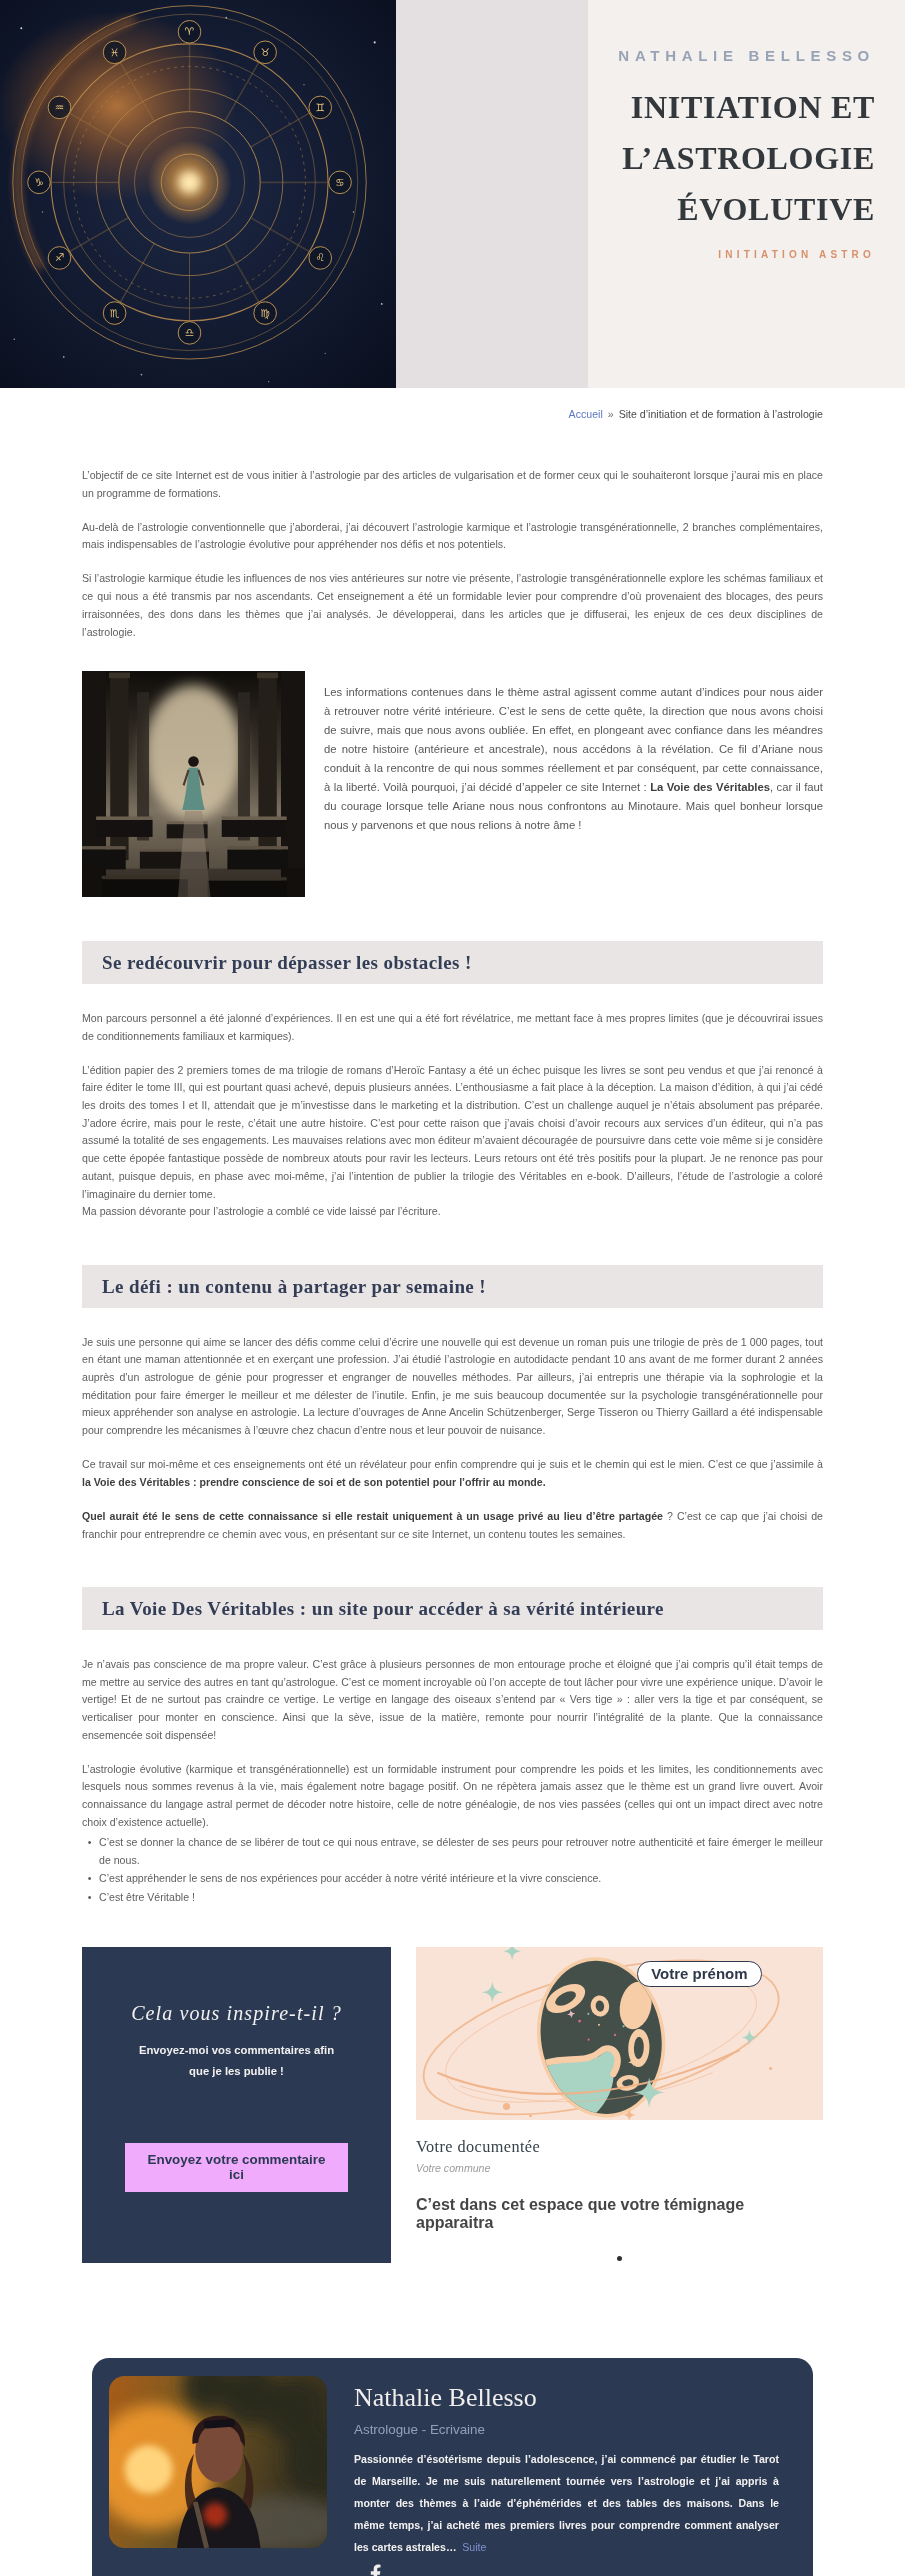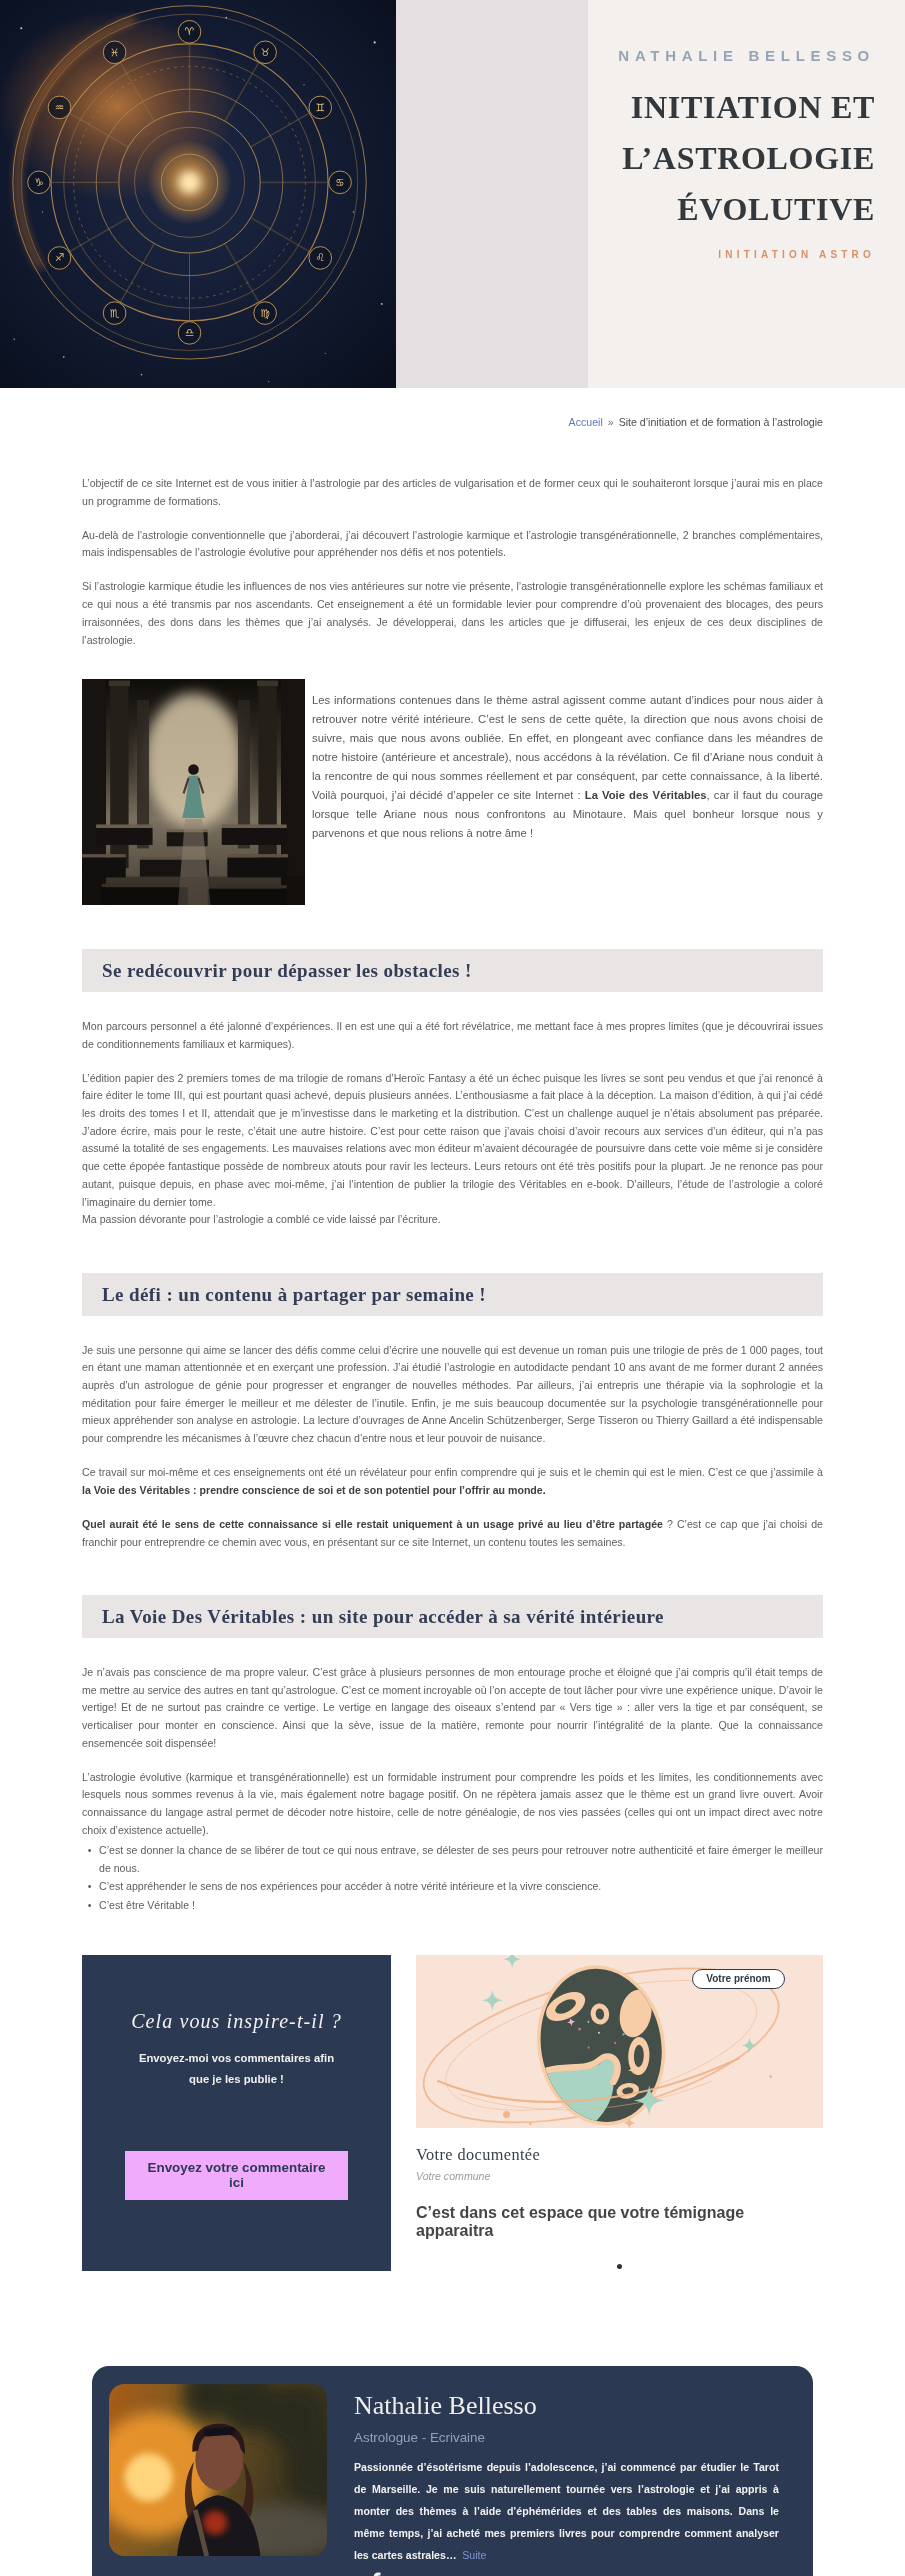--- a/index.html
+++ b/index.html
@@ -14,45 +14,45 @@
   .hero{display:flex;height:388px;width:905px;}
   .hero-art{width:396px;height:388px;flex:0 0 396px;overflow:hidden;background:#0d1526;}
   .hero-gray{width:192px;flex:0 0 192px;background:#e4e0e1;}
   .hero-beige{flex:1;background:var(--beige);padding:47px 30px 0 7px;text-align:right;}
   .site-name{font-size:15px;font-weight:bold;letter-spacing:5.7px;color:#99a3b6;}
   .hero-title{margin-top:18.4px;font-family:"Liberation Serif",serif;font-weight:600;font-size:32px;line-height:51px;letter-spacing:0.7px;color:#33383d;}
   .hero-tagline{margin-top:14px;font-size:10px;font-weight:bold;letter-spacing:4.2px;color:var(--accent);}
 
   
   .content{width:741px;margin:0 auto;}
-  .breadcrumb{margin-top:28px;text-align:right;font-size:10.6px;color:#4a4a4a;}
+  .breadcrumb{margin-top:20px;text-align:right;font-size:10.6px;color:#4a4a4a;}
   .breadcrumb a{color:var(--link);text-decoration:none;}
   .breadcrumb .sep{color:#6f6f6f;margin:0 5px;}
   .intro{margin-top:47px;}
   p.body-p{font-size:10.6px;line-height:17.7px;text-align:justify;margin-bottom:16.3px;}
-  .maze-row{margin-top:30px;display:flex;gap:7px;}
+  .maze-row{margin-top:30px;display:flex;gap:19px;}
   .maze-img{width:223px;height:226px;flex:0 0 223px;overflow:hidden;background:#2a241d;}
   .maze-text{flex:1;font-size:11.3px;line-height:19px;text-align:justify;color:#585858;padding-top:11.3px;}
 
   .section{margin-top:44px;}
   .section-band{background:var(--band);padding:10.6px 7px 10.6px 20px;font-family:"Liberation Serif",serif;font-size:19px;letter-spacing:0.4px;color:#333d55;}
   .section .body-p:first-of-type{margin-top:25.5px;}
   ul.bullets{list-style:none;margin-top:2.8px;}
   ul.bullets li{position:relative;padding-left:17px;font-size:10.6px;line-height:17.7px;text-align:justify;margin-bottom:0.7px;}
   ul.bullets li::before{content:"\2022";position:absolute;left:5.7px;color:#555;}
 
   
   .cards-row{margin-top:40px;display:flex;gap:25px;}
   .comment-card{width:309px;flex:0 0 309px;background:var(--navy);text-align:center;padding:55px 25.5px 31px 25.5px;}
   .comment-title{font-family:"Liberation Serif",serif;font-style:italic;font-size:20px;letter-spacing:1.1px;color:#f4f2f2;}
   .comment-sub{margin:15.6px auto 0;max-width:212px;font-size:11.3px;font-weight:bold;line-height:21px;color:#f2f0f0;}
   .comment-btn{margin-top:61px;display:inline-block;background:#f0abfc;border:none;color:var(--navy);font-family:"Liberation Sans",sans-serif;font-size:13.4px;font-weight:bold;padding:9.2px 18.4px;width:223px;cursor:pointer;}
   .testimonial-col{flex:1;}
   .planet-box{position:relative;width:407px;height:173px;background:var(--planetbg);overflow:visible;}
-  .name-pill{position:absolute;top:14px;right:38px;background:#fff;border:1.4px solid #2f3b4e;border-radius:12.7px;padding:3.5px 13.4px;font-size:10px;font-weight:bold;color:#2e3949;}
+  .name-pill{position:absolute;top:14px;right:61px;background:#fff;border:1.4px solid #2f3b4e;border-radius:12.7px;padding:3.5px 13.4px;font-size:15px;font-weight:bold;color:#2e3949;}
   .testi-heading{margin-top:17px;font-family:"Liberation Serif",serif;font-size:16.3px;letter-spacing:0.4px;color:#37424a;}
   .testi-commune{margin-top:5.7px;font-style:italic;font-size:10.6px;color:#9b9b9b;}
   .testi-placeholder{margin-top:22px;font-size:16px;font-weight:bold;color:#454545;}
   .dot-row{margin-top:18.4px;text-align:center;}
   .carousel-dot{display:inline-block;width:5px;height:5px;border-radius:50%;background:#2f2f2f;}
 
   
   .author-card{width:721px;margin:95px auto 0;background:var(--navy);border-radius:17px;padding:18.4px 34px 28px 17px;display:flex;gap:27px;}
   .author-photo{width:218px;height:172px;flex:0 0 218px;border-radius:15.6px;overflow:hidden;}
   .author-info{flex:1;}

